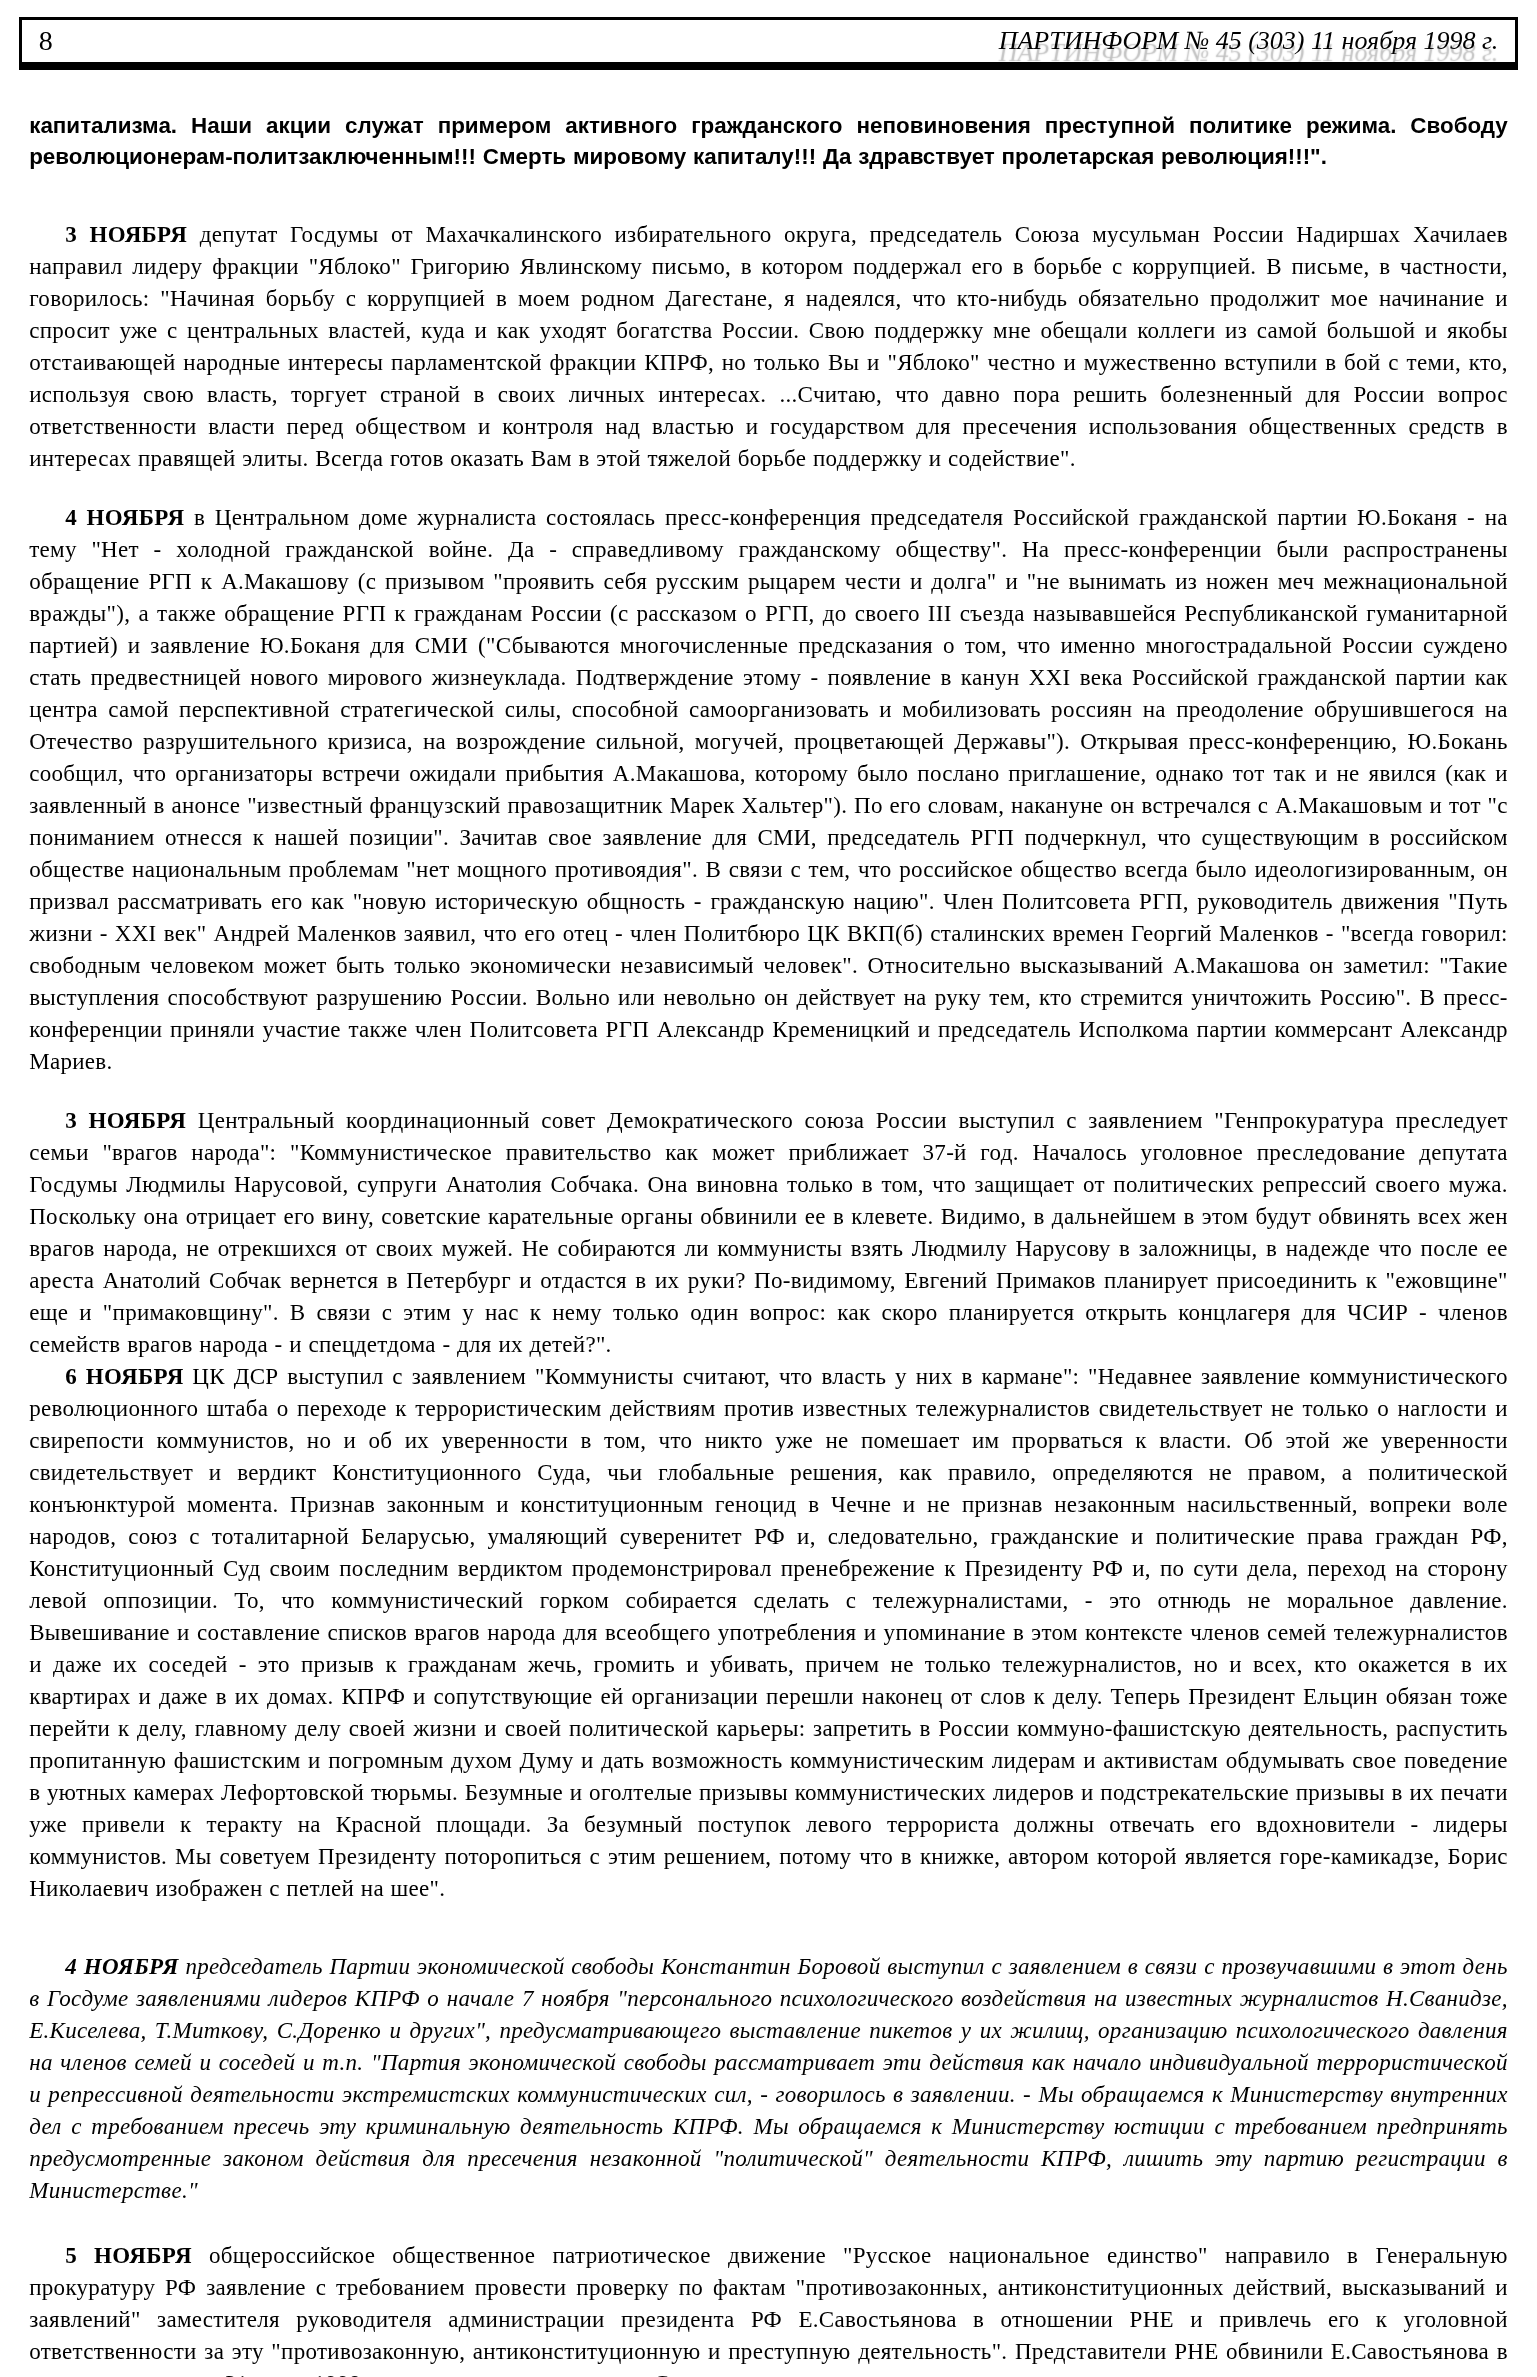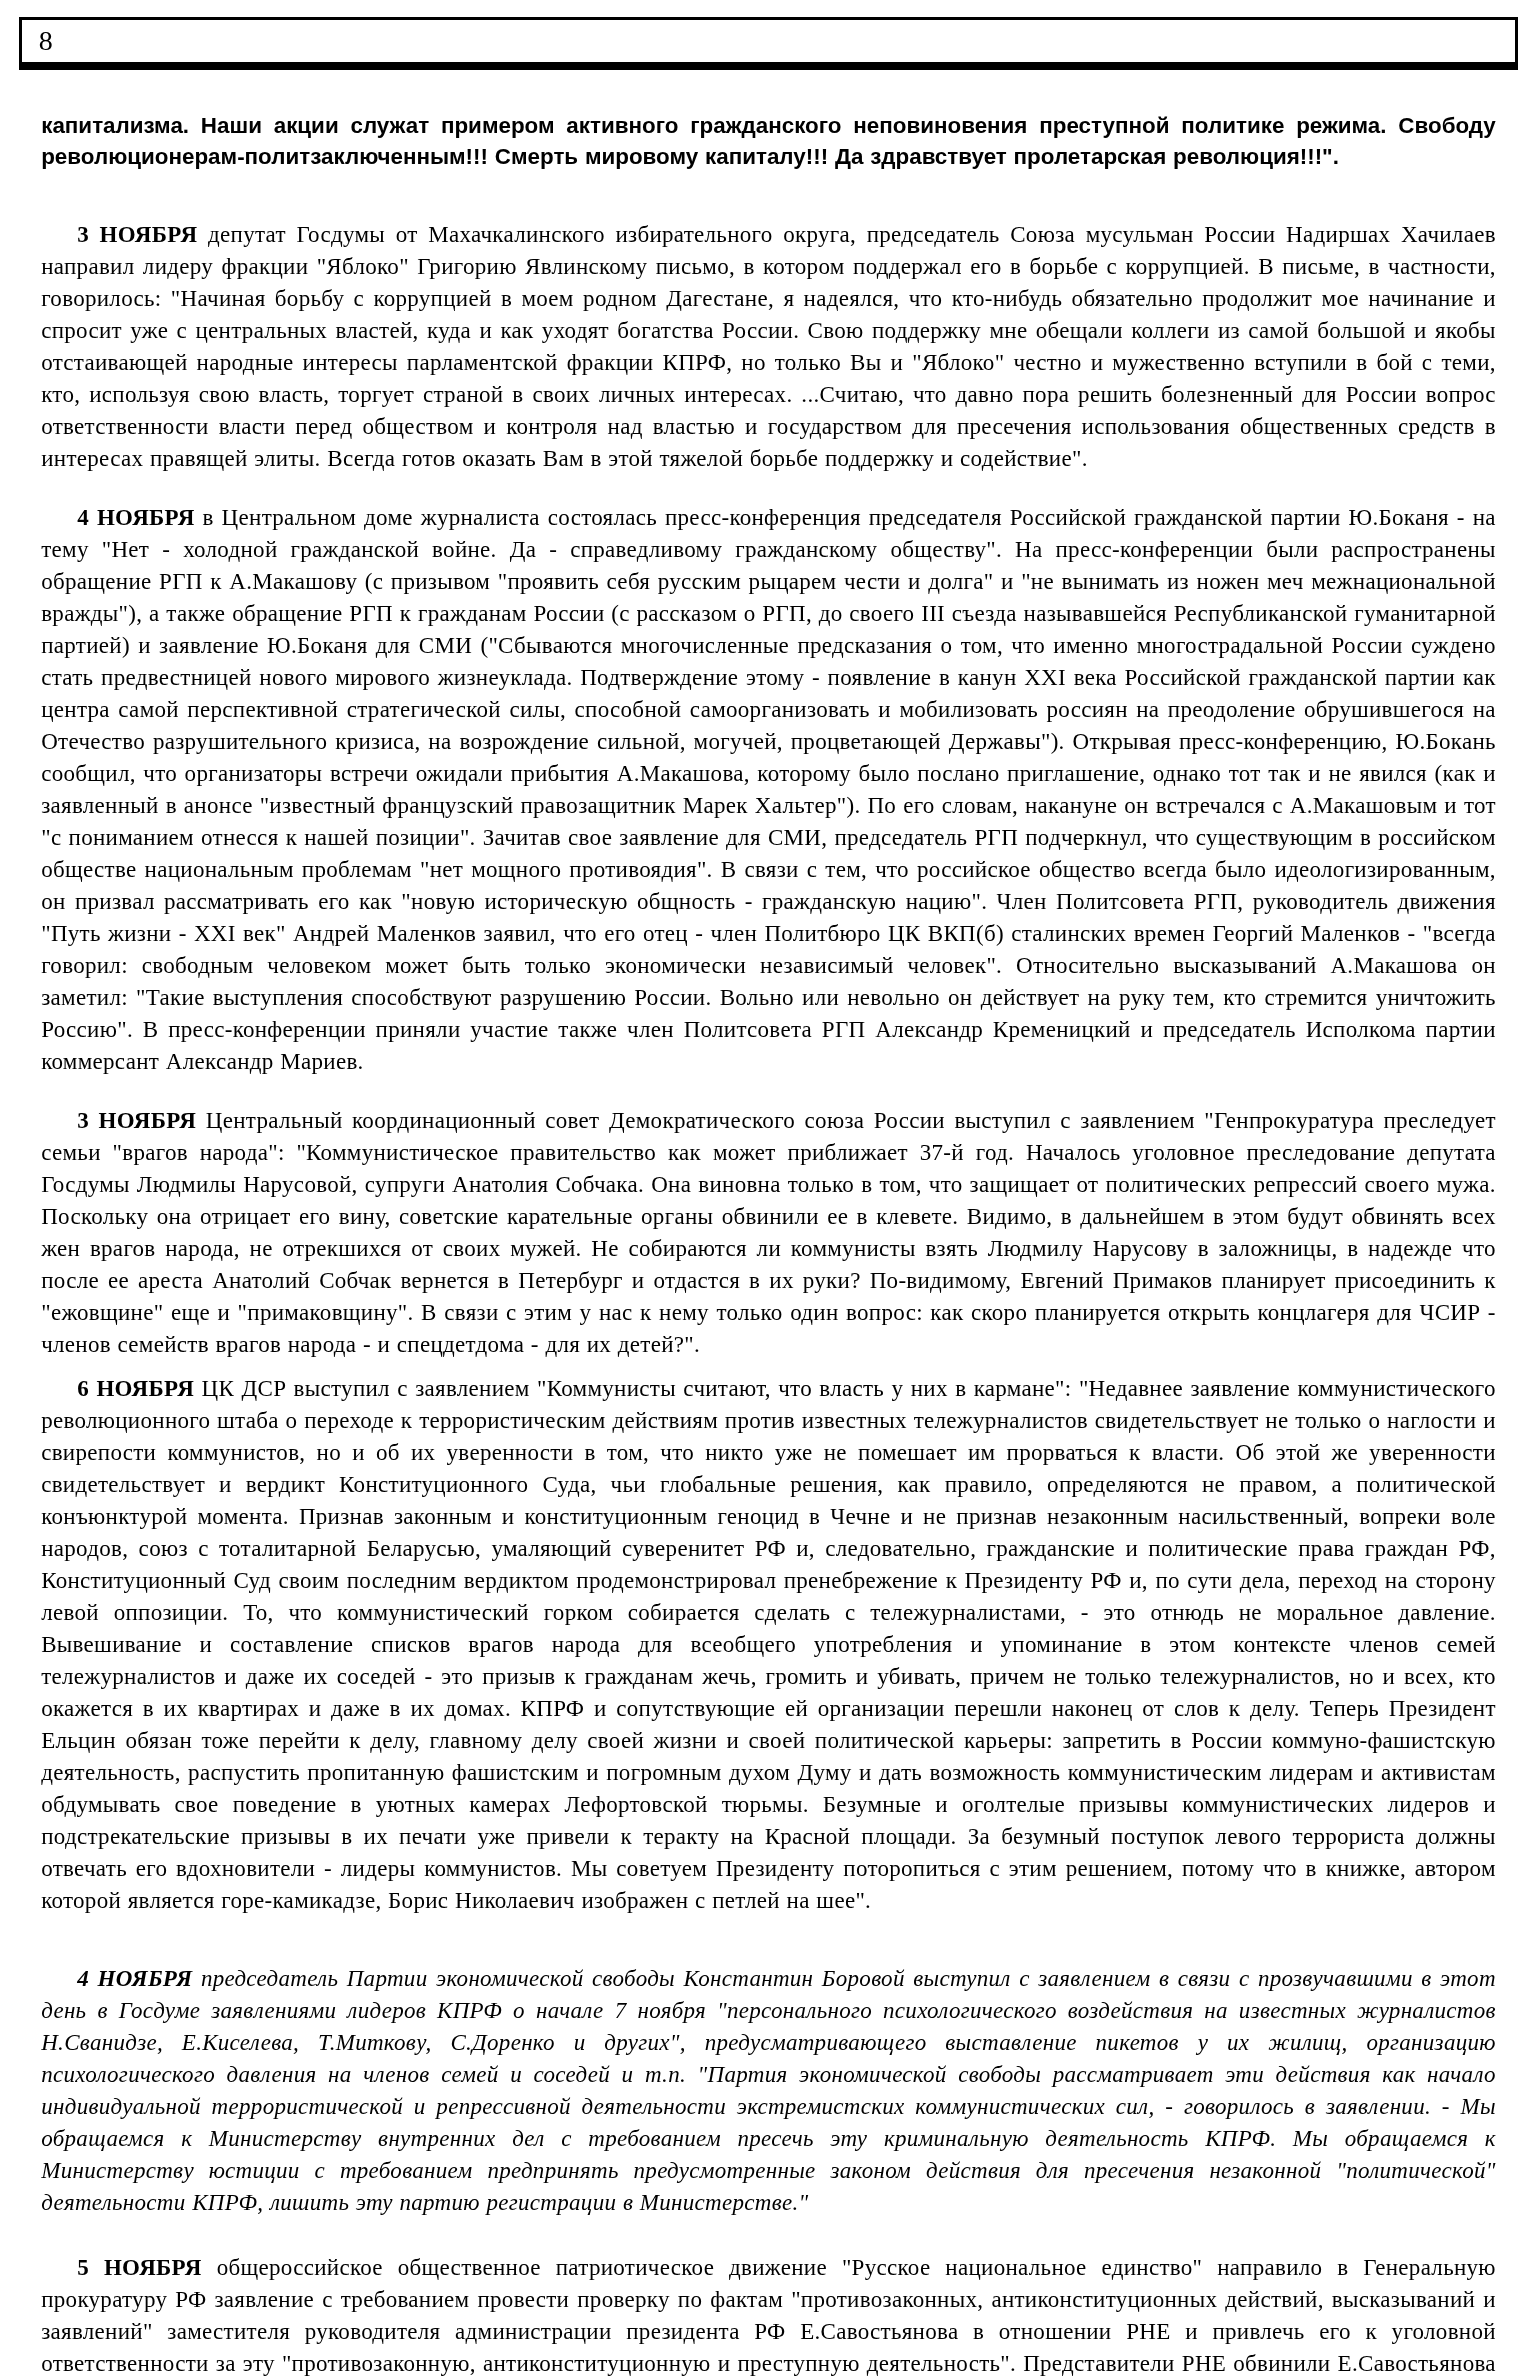--- a/index.html
+++ b/index.html
@@ -37,21 +37,21 @@
     font-size: 26px;
     line-height: 31px;
     white-space: nowrap;
     text-shadow: 0 12px 1.3px rgba(0,0,0,0.25);
   }
   .content {
     padding: 0 10.2px;
     text-align: justify;
   }
   .content p {
-    margin: 12px;
+    margin: 0;
     font-size: 23px;
     line-height: 32px;
     letter-spacing: 0.3px;
     word-spacing: 0.6px;
     text-align: justify;
   }
   .p-bold {
     font-family: "Liberation Sans", sans-serif;
     font-weight: bold;
     font-size: 22.4px !important;
@@ -65,20 +65,21 @@
   .after-md { margin-bottom: 33px !important; font-style: italic; }
   .after-lg { margin-bottom: 46px !important; }
 </style>
 </head>
 <body>
 
 <div class="page">
 
   <div class="header-box">
     <span class="pagenum">8</span>
+    <span class="title">ПАРТИНФОРМ № 45 (303) 11 ноября 1998 г.</span>
   </div>
 
   <div class="content">
 
     <p class="p-bold">капитализма. Наши акции служат примером активного гражданского неповиновения преступной политике режима. Свободу революционерам-политзаключенным!!! Смерть мировому капиталу!!! Да здравствует пролетарская революция!!!".</p>
 
     <p class="para after-sm"><b class="lead">3 НОЯБРЯ</b><span> депутат Госдумы от Махачкалинского избирательного округа, председатель Союза мусульман России Надиршах Хачилаев направил лидеру фракции "Яблоко" Григорию Явлинскому письмо, в котором поддержал его в борьбе с коррупцией. В письме, в частности, говорилось: "Начиная борьбу с коррупцией в моем родном Дагестане, я надеялся, что кто-нибудь обязательно продолжит мое начинание и спросит уже с центральных властей, куда и как уходят богатства России. Свою поддержку мне обещали коллеги из самой большой и якобы отстаивающей народные интересы парламентской фракции КПРФ, но только Вы и "Яблоко" честно и мужественно вступили в бой с теми, кто, используя свою власть, торгует страной в своих личных интересах. ...Считаю, что давно пора решить болезненный для России вопрос ответственности власти перед обществом и контроля над властью и государством для пресечения использования общественных средств в интересах правящей элиты. Всегда готов оказать Вам в этой тяжелой борьбе поддержку и содействие".</span></p>
 
     <p class="para after-sm"><b class="lead">4 НОЯБРЯ</b><span> в Центральном доме журналиста состоялась пресс-конференция председателя Российской гражданской партии Ю.Боканя - на тему "Нет - холодной гражданской войне. Да - справедливому гражданскому обществу". На пресс-конференции были распространены обращение РГП к А.Макашову (с призывом "проявить себя русским рыцарем чести и долга" и "не вынимать из ножен меч межнациональной вражды"), а также обращение РГП к гражданам России (с рассказом о РГП, до своего III съезда называвшейся Республиканской гуманитарной партией) и заявление Ю.Боканя для СМИ ("Сбываются многочисленные предсказания о том, что именно многострадальной России суждено стать предвестницей нового мирового жизнеуклада. Подтверждение этому - появление в канун XXI века Российской гражданской партии как центра самой перспективной стратегической силы, способной самоорганизовать и мобилизовать россиян на преодоление обрушившегося на Отечество разрушительного кризиса, на возрождение сильной, могучей, процветающей Державы"). Открывая пресс-конференцию, Ю.Бокань сообщил, что организаторы встречи ожидали прибытия А.Макашова, которому было послано приглашение, однако тот так и не явился (как и заявленный в анонсе "известный французский правозащитник Марек Хальтер"). По его словам, накануне он встречался с А.Макашовым и тот "с пониманием отнесся к нашей позиции". Зачитав свое заявление для СМИ, председатель РГП подчеркнул, что существующим в российском обществе национальным проблемам "нет мощного противоядия". В связи с тем, что российское общество всегда было идеологизированным, он призвал рассматривать его как "новую историческую общность - гражданскую нацию". Член Политсовета РГП, руководитель движения "Путь жизни - XXI век" Андрей Маленков заявил, что его отец - член Политбюро ЦК ВКП(б) сталинских времен Георгий Маленков - "всегда говорил: свободным человеком может быть только экономически независимый человек". Относительно высказываний А.Макашова он заметил: "Такие выступления способствуют разрушению России. Вольно или невольно он действует на руку тем, кто стремится уничтожить Россию". В пресс-конференции приняли участие также член Политсовета РГП Александр Кременицкий и председатель Исполкома партии коммерсант Александр Мариев.</span></p>
 

